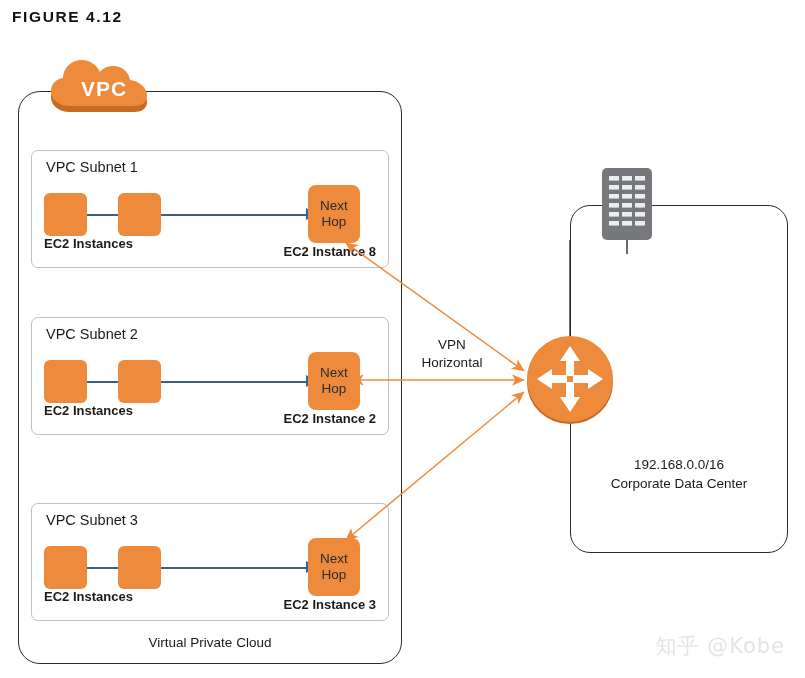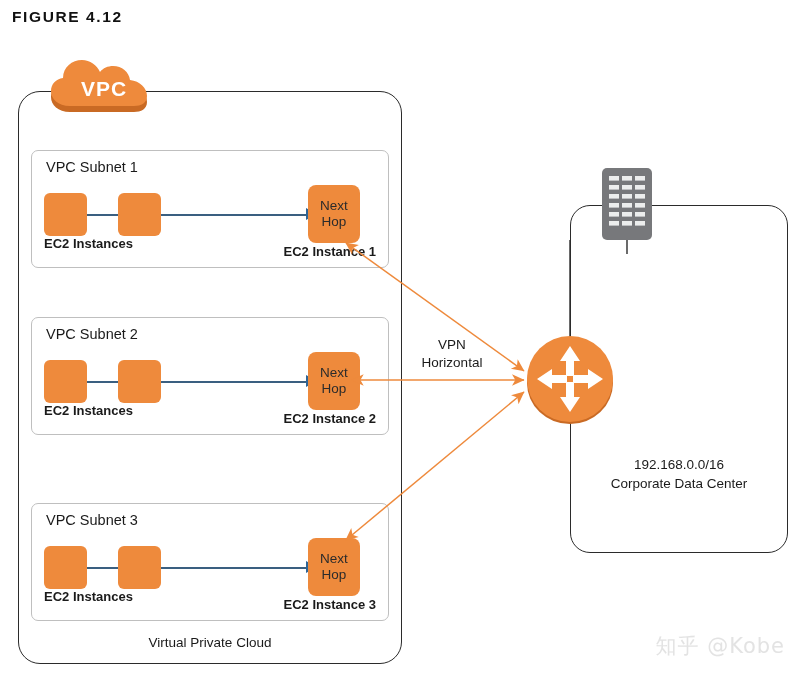--- a/index.html
+++ b/index.html
@@ -279,21 +279,21 @@
   <div class="ec2-square sq-a"></div>
   <div class="ec2-square sq-b"></div>
   <div class="link-line seg-1"></div>
   <div class="link-line seg-2"></div>
   <div class="blue-arrowhead"></div>
   <div class="next-hop-box">
     <span>Next</span>
     <span>Hop</span>
   </div>
   <div class="subnet-caption-left">EC2 Instances</div>
-  <div class="subnet-caption-right">EC2 Instance 1</div>
+  <div class="subnet-caption-right">EC2 Instance 8</div>
 </div>
 
 <div class="subnet-box" id="subnet-box-2">
   <div class="subnet-title">VPC Subnet 2</div>
   <div class="ec2-square sq-a"></div>
   <div class="ec2-square sq-b"></div>
   <div class="link-line seg-1"></div>
   <div class="link-line seg-2"></div>
   <div class="blue-arrowhead"></div>
   <div class="next-hop-box">

